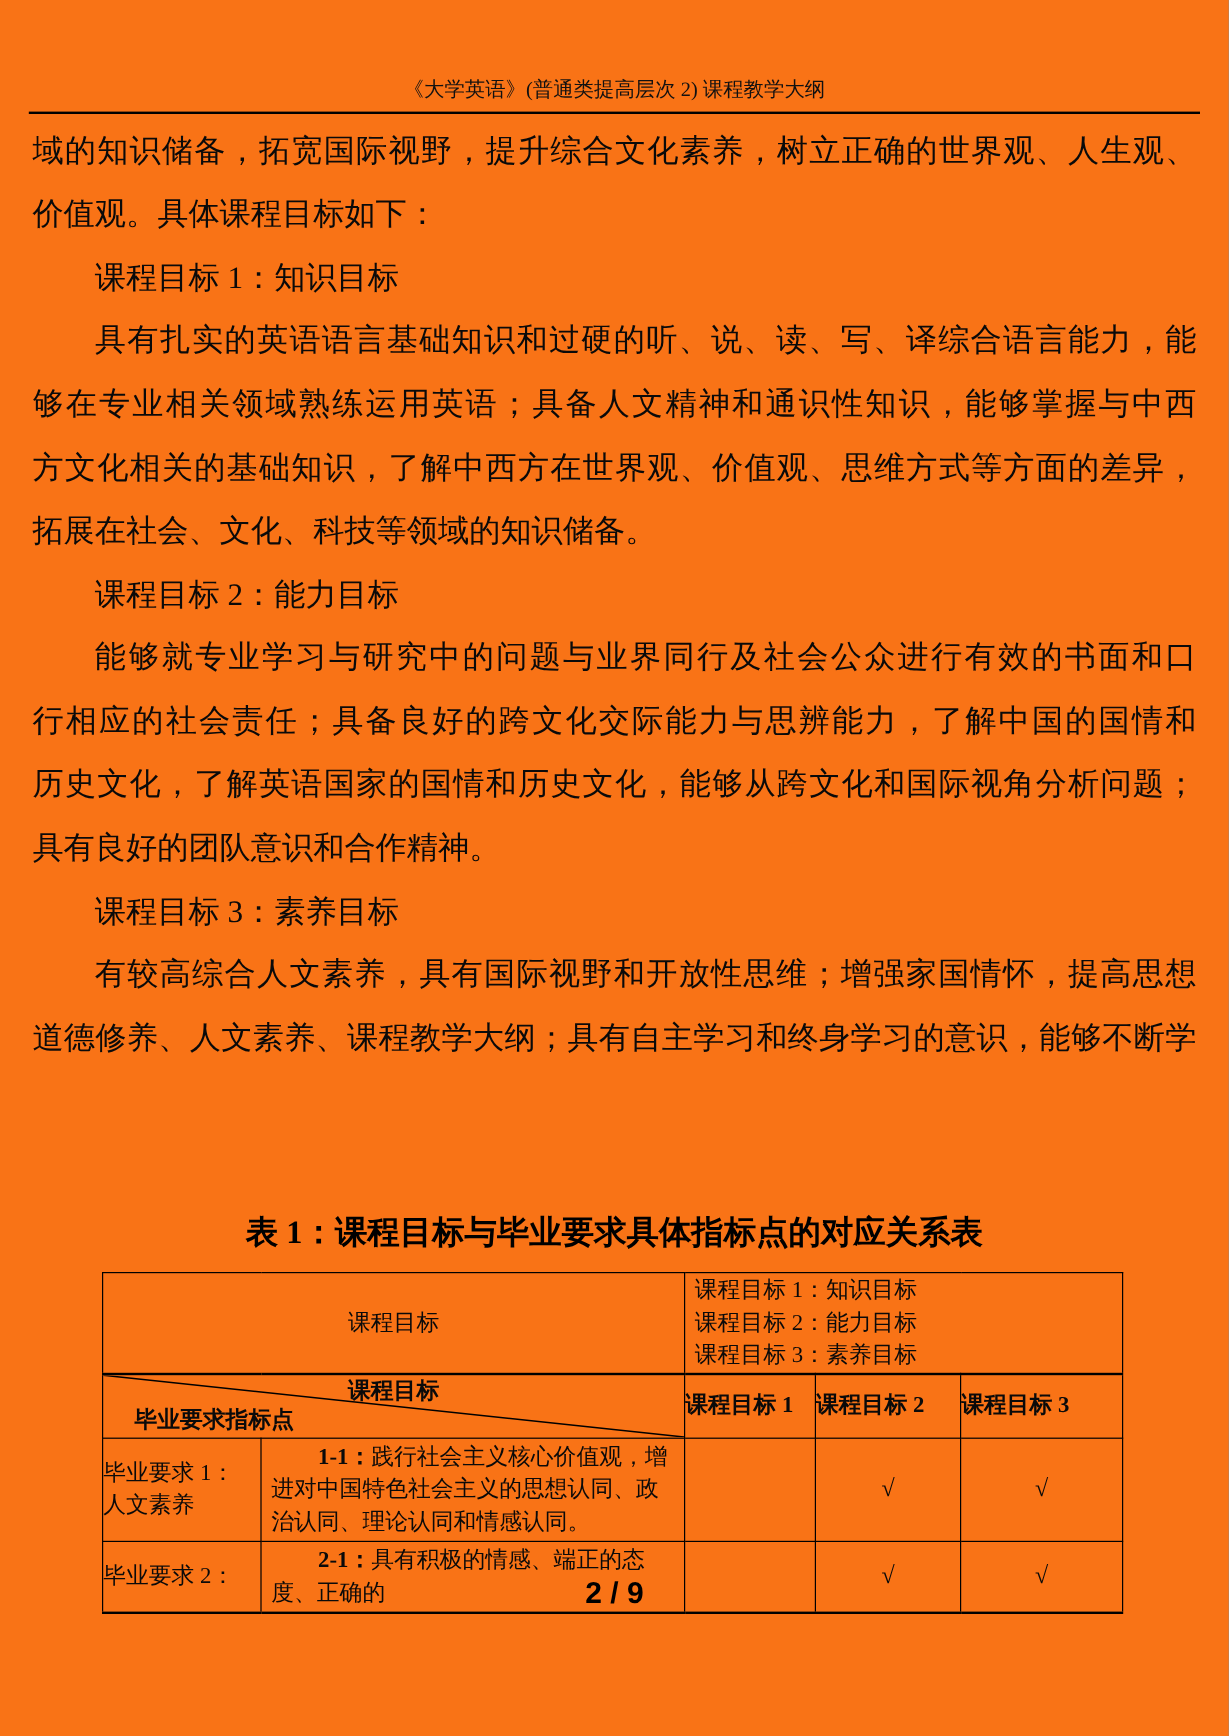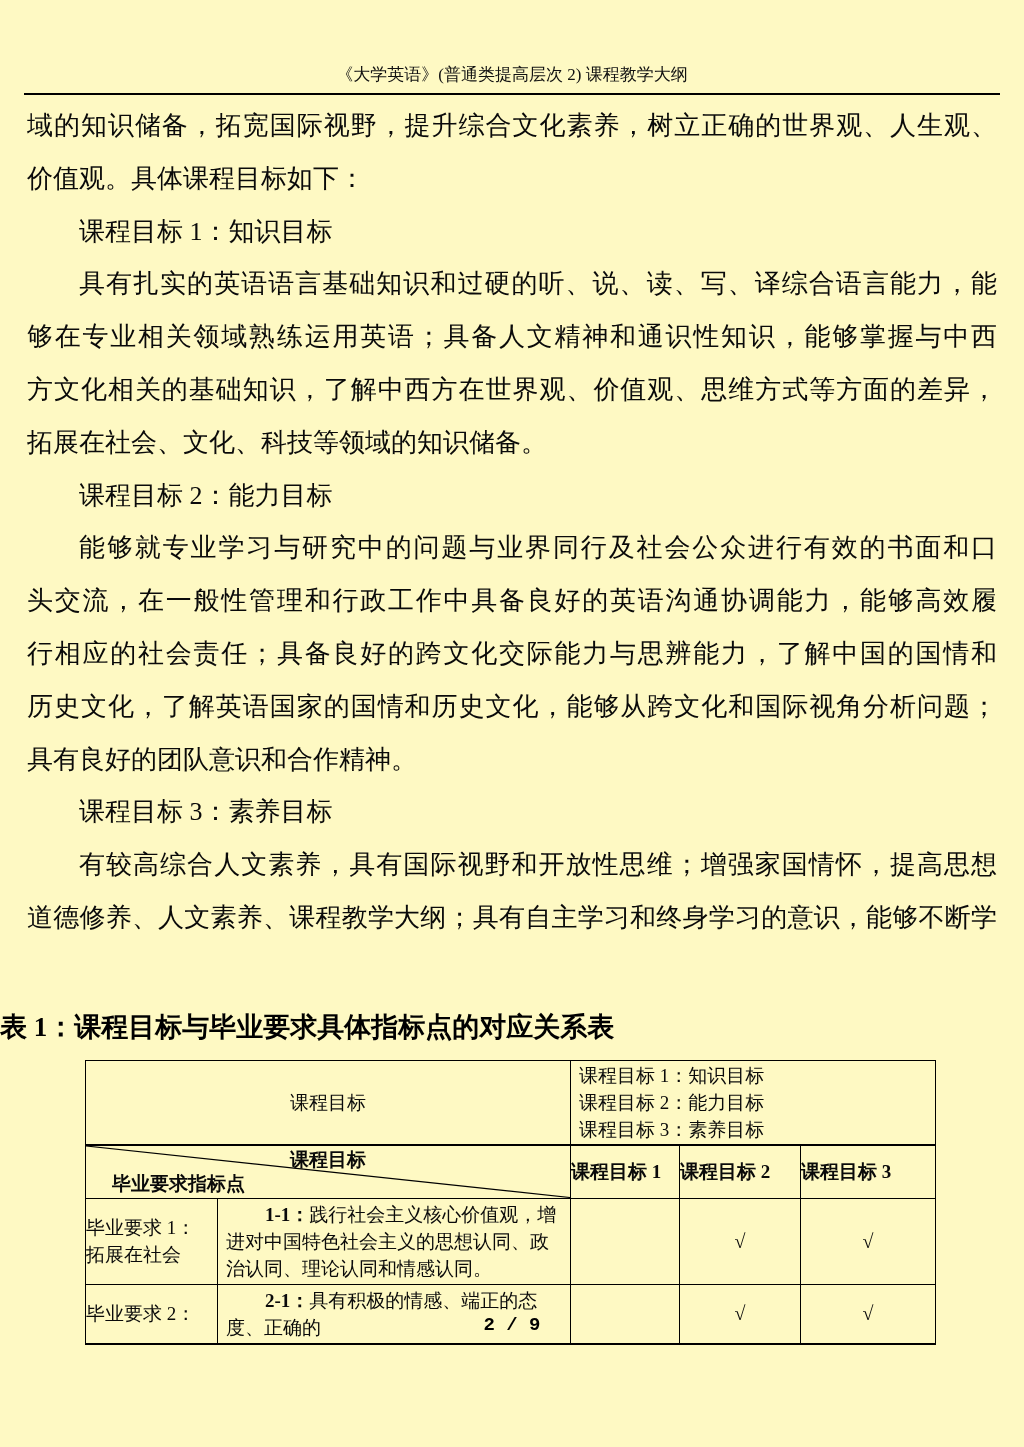--- a/index.html
+++ b/index.html
@@ -1,19 +1,19 @@
 <!DOCTYPE html>
 <html lang="zh"><head>
 <meta charset="utf-8">
 <style>
   html,body{margin:0;padding:0;background:#888;}
   .page{
     position:relative;
     width:1024px;height:1447px;
-    background:#fef9c3;
+    background:#f97316;
     color:#000;
     font-family:"Liberation Serif","DejaVu Serif",serif;
     overflow:hidden;
     margin:0 auto;
   }
   
   .header-title{
     position:absolute;top:63px;left:0;right:0;
     text-align:center;
     font-size:17px;line-height:24px;
@@ -28,20 +28,21 @@
     position:absolute;top:100px;left:27px;width:970px;
     font-size:26px;line-height:52.8px;
     color:#0a0a0a;
   }
   .bl{text-align:justify;text-align-last:justify;}
   .bl.end{text-align-last:left;}
   .bl.ind{text-indent:2em;}
   
   .table-title{
     position:absolute;top:1007px;left:0;right:0;
+    text-align:center;
     font-size:27px;line-height:40px;font-weight:bold;
   }
   
   .map-table{
     position:absolute;top:1060px;left:85px;
     border-collapse:collapse;table-layout:fixed;
     width:850px;
     font-size:19px;line-height:27px;color:#0a0a0a;
   }
   .map-table td{
@@ -59,43 +60,42 @@
   .diag-bottom{position:absolute;bottom:1px;left:26px;font-weight:bold;}
   .col-head{text-align:left;font-weight:bold;}
   .cell-req{text-align:left;}
   .cell-desc{padding:2px 6px 2px 8px !important;text-align:left;}
   .cell-desc b{font-weight:bold;margin-left:39px;}
   .cell-mark{text-align:center;font-size:20px;}
   
   .footer{
     position:absolute;top:1314px;left:0;right:0;
     text-align:center;
-    font-size:19px;font-weight:bold;
-    font-family:Liberation Mono, monospace;
+    font-size:25px;font-weight:bold;
+    font-family:Liberation Sans, sans-serif;
   }
 </style>
 </head>
 <body>
 
 <div class="page">
 
   <div class="header-title">《大学英语》(普通类提高层次 2) 课程教学大纲</div>
   <div class="header-rule"></div>
 
   <div class="doc-body" id="doc-body">
       <div class="bl">域的知识储备，拓宽国际视野，提升综合文化素养，树立正确的世界观、人生观、</div>
       <div class="bl end">价值观。具体课程目标如下：</div>
       <div class="bl ind end">课程目标 1：知识目标</div>
       <div class="bl ind">具有扎实的英语语言基础知识和过硬的听、说、读、写、译综合语言能力，能</div>
       <div class="bl">够在专业相关领域熟练运用英语；具备人文精神和通识性知识，能够掌握与中西</div>
       <div class="bl">方文化相关的基础知识，了解中西方在世界观、价值观、思维方式等方面的差异，</div>
       <div class="bl end">拓展在社会、文化、科技等领域的知识储备。</div>
       <div class="bl ind end">课程目标 2：能力目标</div>
       <div class="bl ind">能够就专业学习与研究中的问题与业界同行及社会公众进行有效的书面和口</div>
-      <div class="bl">头交流，在一般性管理和行政工作中具备良好的英语沟通协调能力，能够高效履</div>
       <div class="bl">行相应的社会责任；具备良好的跨文化交际能力与思辨能力，了解中国的国情和</div>
       <div class="bl">历史文化，了解英语国家的国情和历史文化，能够从跨文化和国际视角分析问题；</div>
       <div class="bl end">具有良好的团队意识和合作精神。</div>
       <div class="bl ind end">课程目标 3：素养目标</div>
       <div class="bl ind">有较高综合人文素养，具有国际视野和开放性思维；增强家国情怀，提高思想</div>
       <div class="bl">道德修养、人文素养、课程教学大纲；具有自主学习和终身学习的意识，能够不断学</div>
     </div>
 
   <div class="table-title">表 1：课程目标与毕业要求具体指标点的对应关系表</div>
 
@@ -124,21 +124,21 @@
           <div class="diag-top">课程目标</div>
           <div class="diag-bottom">毕业要求指标点</div>
         </td>
         <td class="col-head">课程目标 1</td>
         <td class="col-head">课程目标 2</td>
         <td class="col-head">课程目标 3</td>
       </tr>
       <tr class="r3" style="height:82px">
         <td class="cell-req">
           <div>毕业要求 1：</div>
-          <div>拓展在社会</div>
+          <div>人文素养</div>
         </td>
         <td class="cell-desc"><b>1-1：</b><span>践行社会主义核心价值观，增进对中国特色社会主义的思想认同、政治认同、理论认同和情感认同。</span></td>
         <td class="cell-mark"></td>
         <td class="cell-mark">√</td>
         <td class="cell-mark">√</td>
       </tr>
       <tr class="r4" style="height:33px">
         <td class="cell-req">
           <div>毕业要求 2：</div>
         </td>

